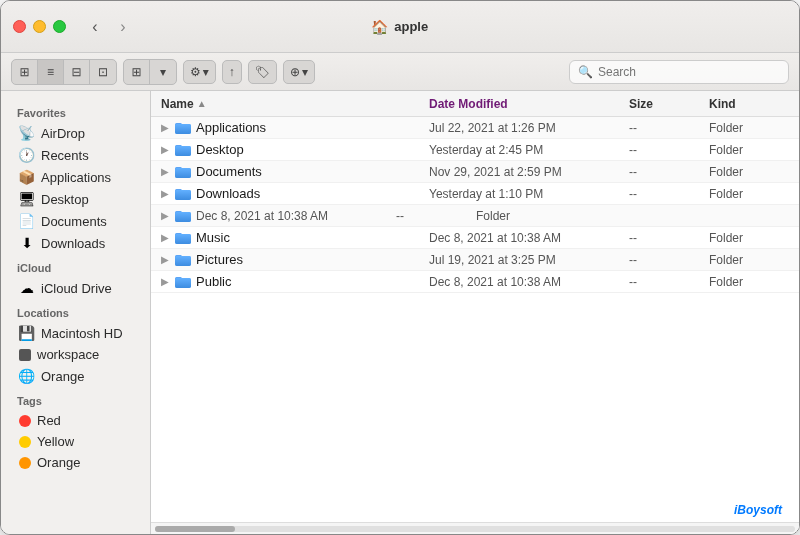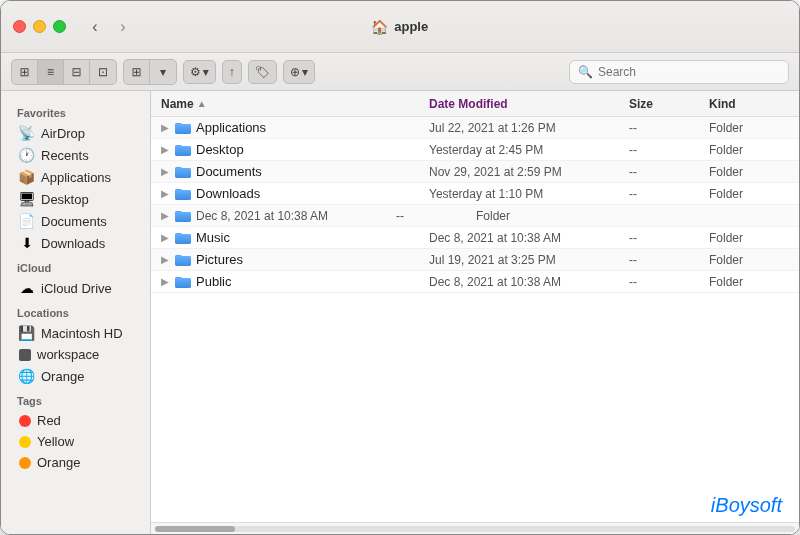--- a/index.html
+++ b/index.html
@@ -313,22 +313,22 @@
       height: 6px;
       background: #aaa;
       border-radius: 3px;
     }
 
     
     .watermark {
       position: absolute;
       bottom: 18px;
       right: 12px;
-      font-size: 20px;
-      font-weight: 400;
+      font-size: 12px;
+      font-weight: 700;
       color: #007AFF;
       font-style: italic;
       pointer-events: none;
       z-index: 10;
       margin-top: 40px;
     }
     .watermark span { color: #FF9500; }
   </style>
 </head>
 <body>

